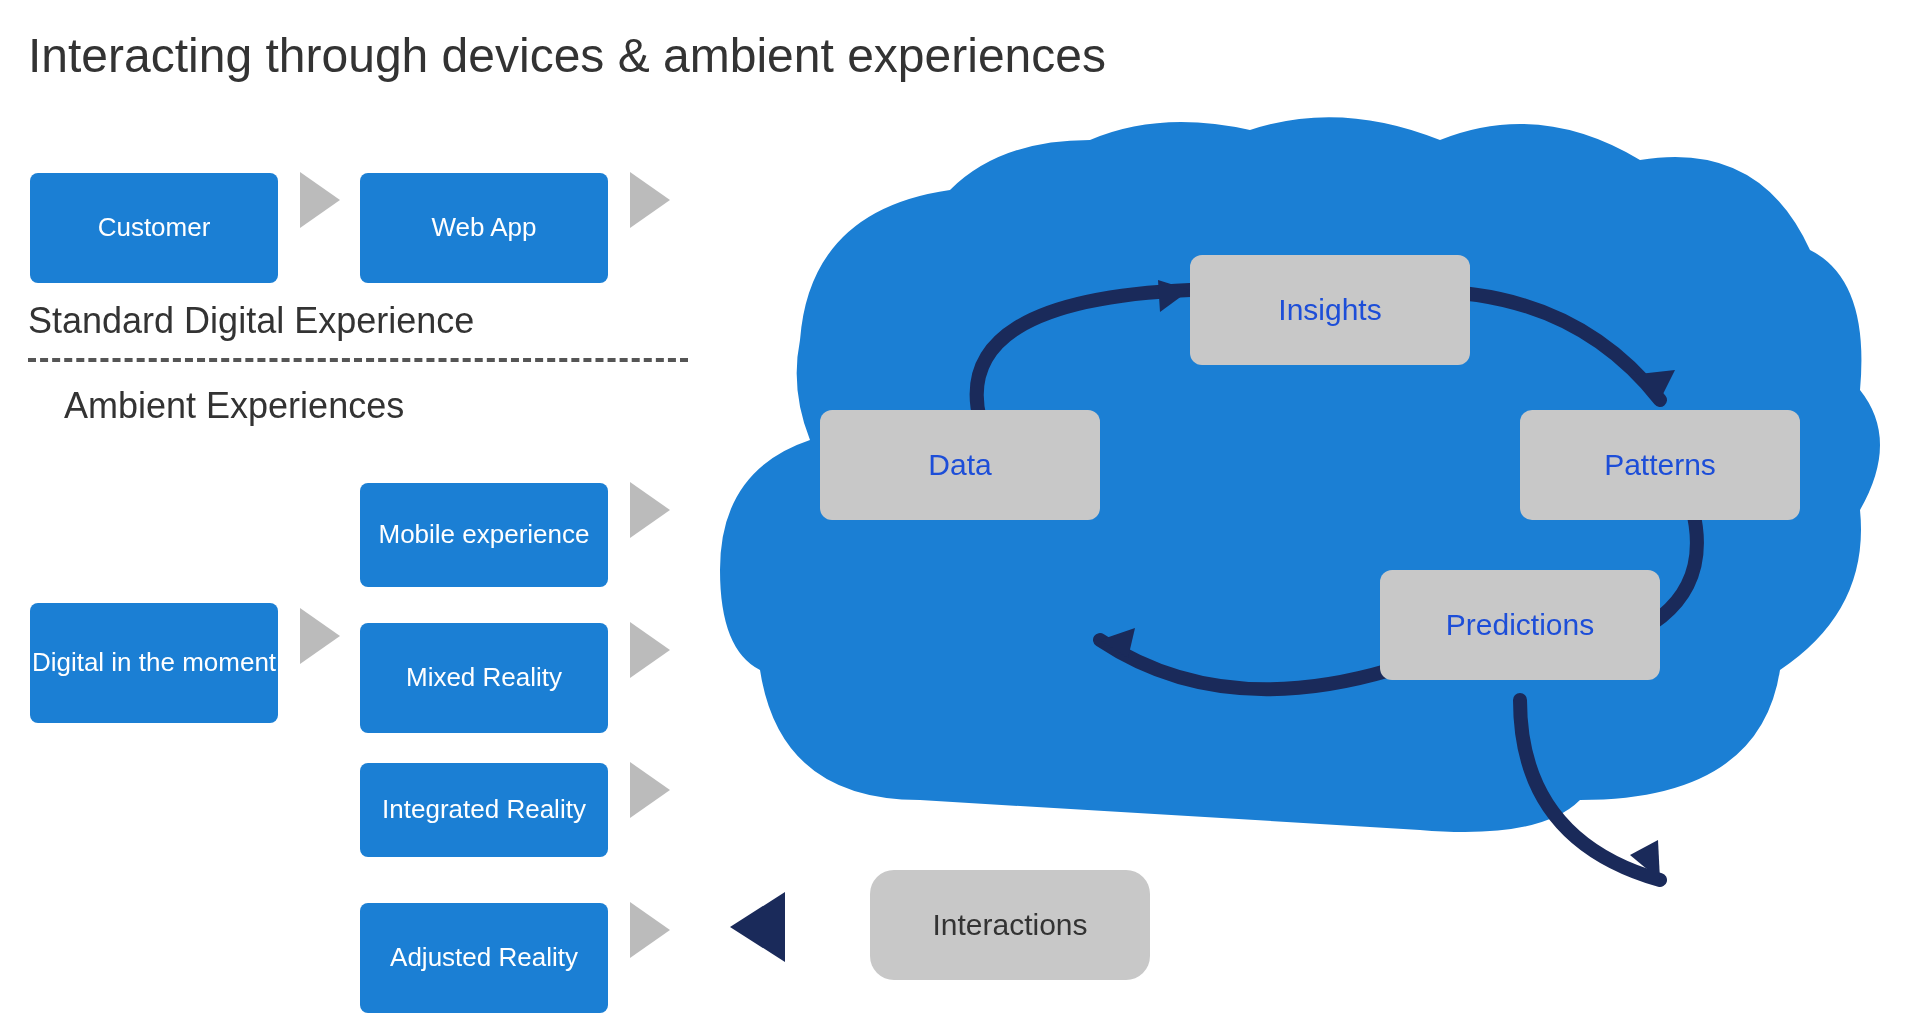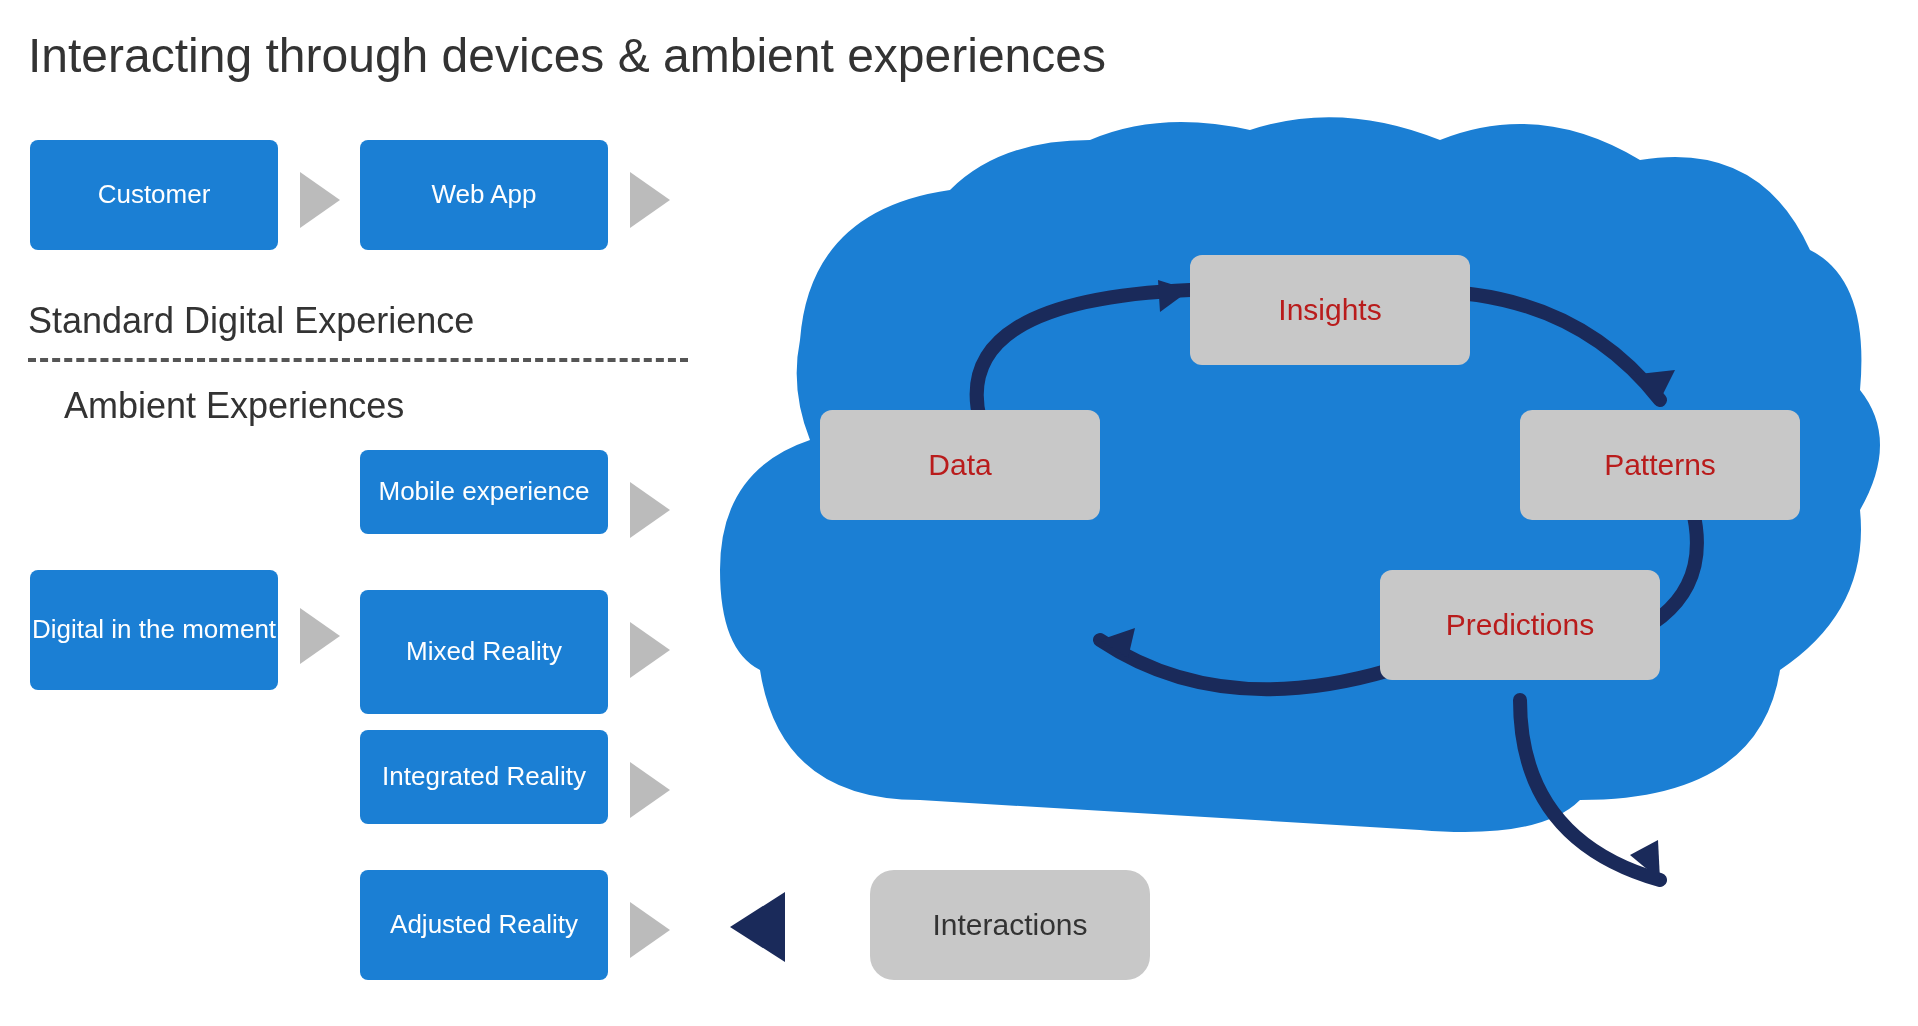--- a/index.html
+++ b/index.html
@@ -26,20 +26,21 @@
       background: #1b7fd4;
       color: #fff;
       border-radius: 8px;
       display: flex;
       align-items: center;
       justify-content: center;
       text-align: center;
       font-size: 26px;
       font-weight: 400;
       line-height: 1.3;
+      margin-top: 33px;
     }
 
     
     .box-customer {
       position: absolute;
       top: 140px;
       left: 30px;
       width: 248px;
       height: 110px;
     }
@@ -125,42 +126,42 @@
       border-bottom: 28px solid transparent;
       border-left: 40px solid #bbb;
     }
 
     
     .box-mobile {
       position: absolute;
       top: 450px;
       left: 360px;
       width: 248px;
-      height: 84px;
+      height: 104px;
     }
 
     
     .arrow-right-mobile {
       position: absolute;
       top: 482px;
       left: 630px;
       width: 0;
       height: 0;
       border-top: 28px solid transparent;
       border-bottom: 28px solid transparent;
       border-left: 40px solid #bbb;
     }
 
     
     .box-mixed {
       position: absolute;
       top: 590px;
       left: 360px;
       width: 248px;
-      height: 124px;
+      height: 110px;
       text-align: center;
     }
 
     
     .arrow-right-mixed {
       position: absolute;
       top: 622px;
       left: 630px;
       width: 0;
       height: 0;
@@ -230,21 +231,21 @@
 
     
     .cloud-box {
       position: absolute;
       background: #c8c8c8;
       border-radius: 12px;
       display: flex;
       align-items: center;
       justify-content: center;
       font-size: 30px;
-      color: #b91c1c;
+      color: #1d4ed8;
       font-weight: 400;
     }
 
     
     .box-insights {
       top: 175px;
       left: 490px;
       width: 280px;
       height: 110px;
     }

